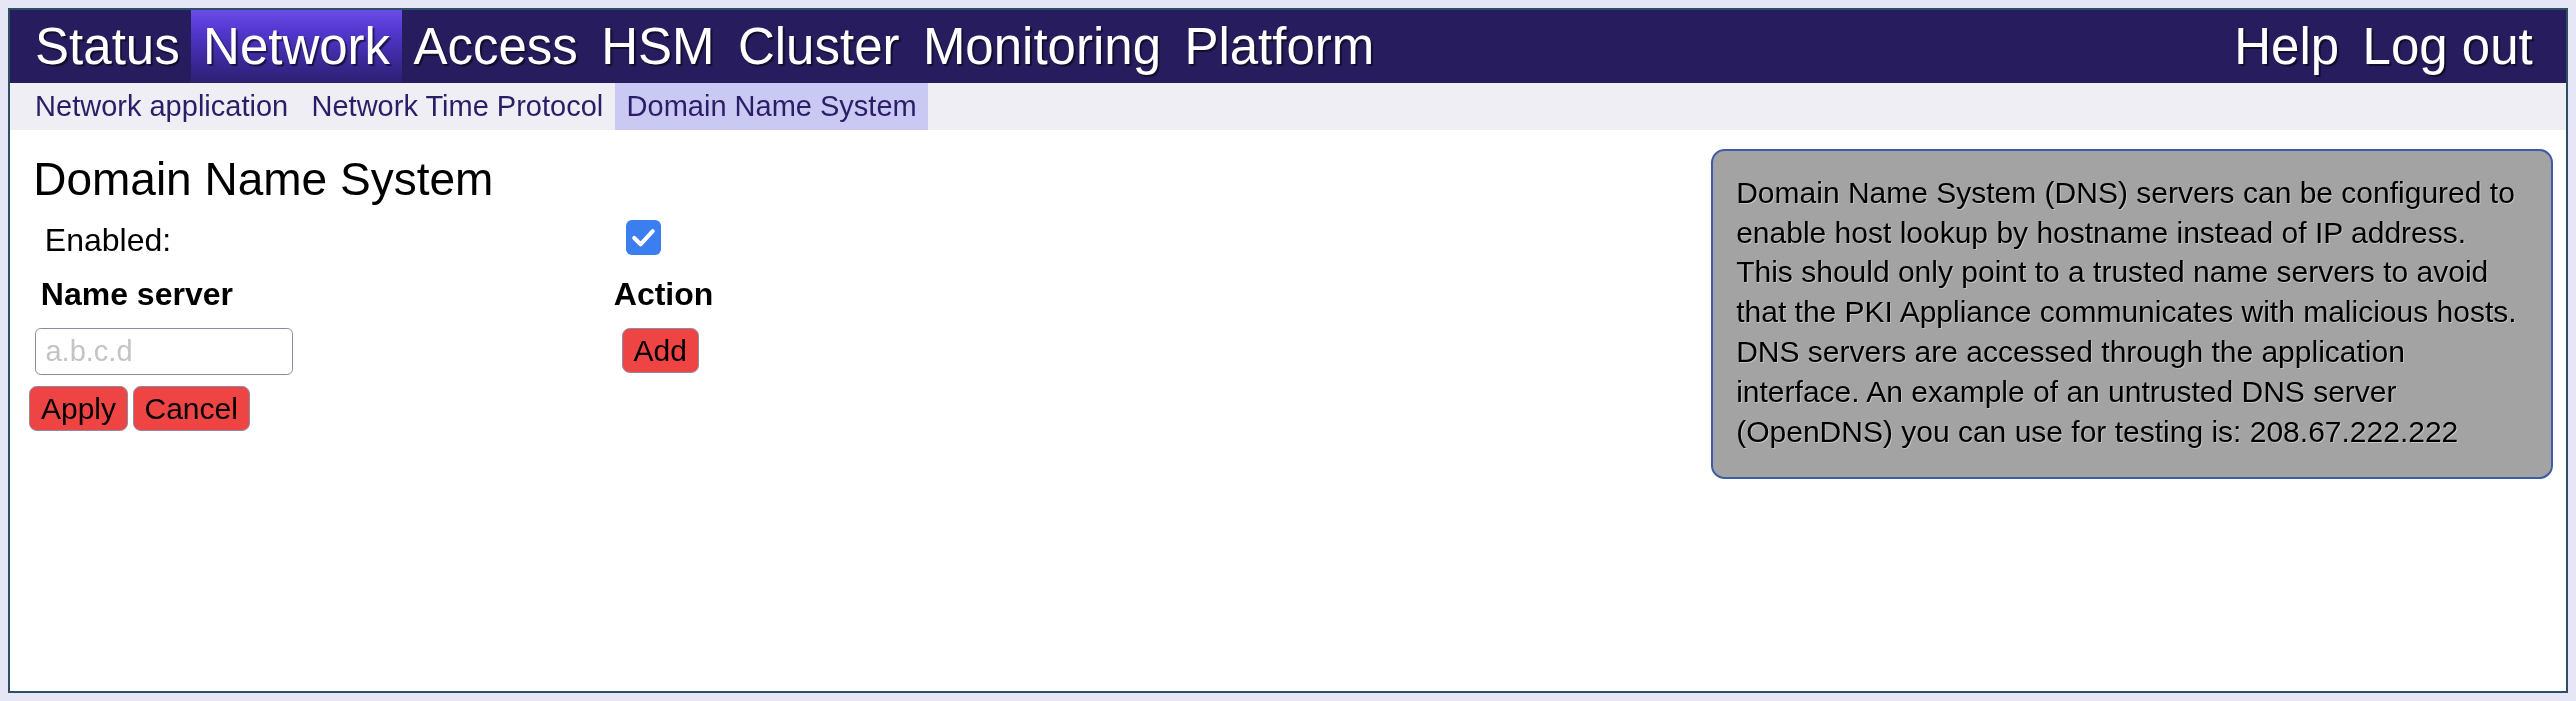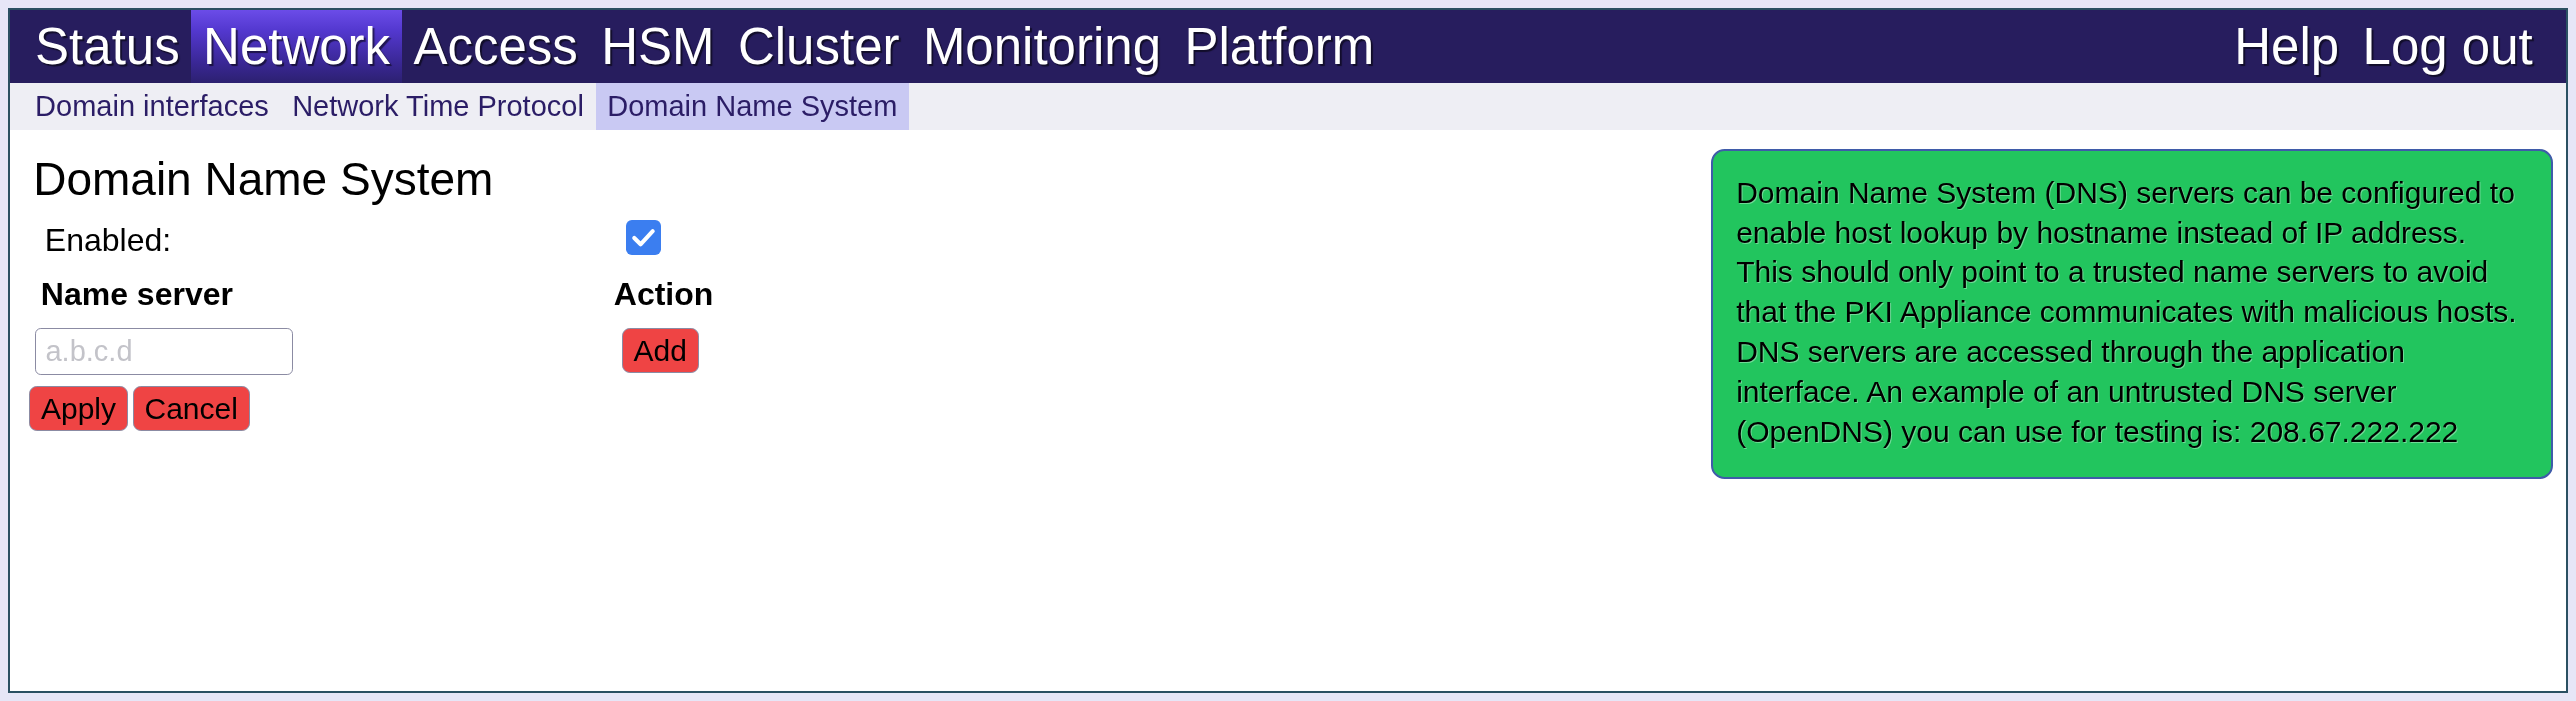--- a/index.html
+++ b/index.html
@@ -176,21 +176,21 @@
   .btn-apply { left: 19.5px;  top: 256px; }
   .btn-cancel{ left: 123px; top: 256px; }
 
   
   .info-panel {
     position: absolute;
     left: 1701px;
     top: 19.5px;
     width: 842px;
     min-height: 195px;
-    background: #22c55e;
+    background: #a3a3a3;
     border: 2.9px solid #3f5ba9;
     border-radius: 13.6px;
     box-sizing: border-box;
     padding: 21.4px 23.4px 25px 23.4px;
   }
   .info-text {
     font-size: 30px;
     line-height: 1.33;
     color: #000000;
     text-shadow: 1px 1px 0 rgba(255,255,255,0.35);
@@ -212,21 +212,21 @@
         <div class="nav-item">Monitoring</div>
         <div class="nav-item">Platform</div>
       </div>
       <div class="nav-right">
         <div class="nav-item">Help</div>
         <div class="nav-item">Log out</div>
       </div>
     </div>
 
     <div class="subnav">
-      <div class="subnav-item">Domain interfaces</div>
+      <div class="subnav-item">Network application</div>
       <div class="subnav-item">Network Time Protocol</div>
       <div class="subnav-item active">Domain Name System</div>
     </div>
 
     <div class="main">
 
       <div class="page-title">Domain Name System</div>
 
       <div class="enabled-label">Enabled:</div>
 

